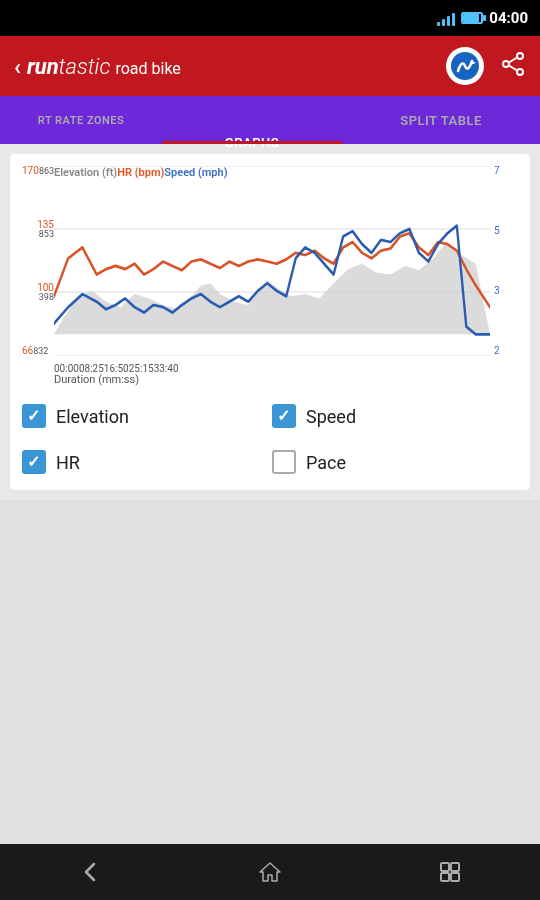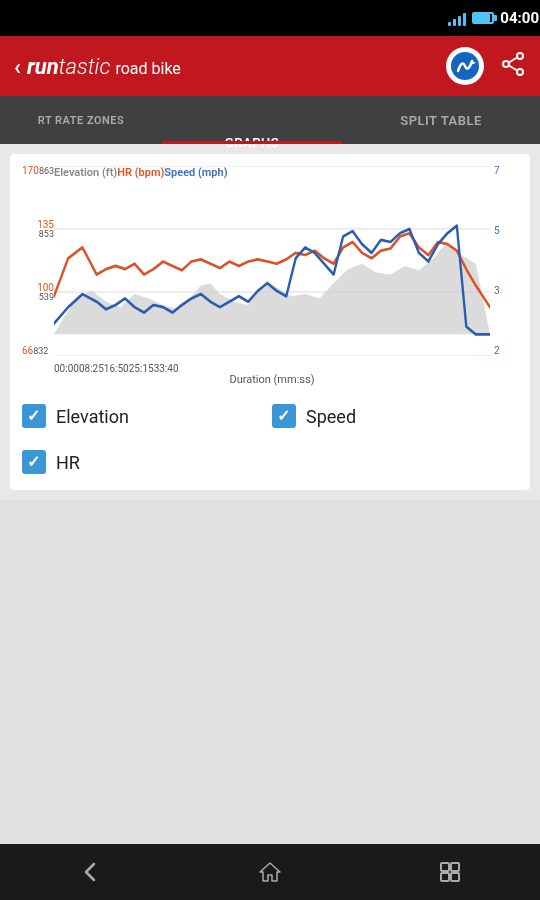--- a/index.html
+++ b/index.html
@@ -13,21 +13,21 @@
     }
 
     
     .status-bar {
       width: 100%;
       height: 36px;
       background: #000;
       display: flex;
       align-items: center;
       justify-content: flex-end;
-      padding: 0 1px;
+      padding: 0 12px;
       gap: 8px;
     }
     .status-bar-icons {
       display: flex;
       align-items: center;
       gap: 6px;
     }
     .signal-icon {
       display: flex;
       align-items: flex-end;
@@ -123,21 +123,21 @@
     }
     .share-icon-btn {
       color: #fff;
       font-size: 22px;
     }
 
     
     .tab-bar {
       width: 100%;
       height: 48px;
-      background: #404040;
+      background: #6d28d9;
       display: flex;
       align-items: stretch;
     }
     .tab-item {
       display: flex;
       align-items: center;
       justify-content: center;
       flex: 1;
       color: #aaa;
       font-size: 13px;
@@ -258,21 +258,20 @@
       display: flex;
       justify-content: flex-start;
       font-size: 10px;
       color: #555;
     }
     .x-axis-title {
       position: absolute;
       bottom: 0;
       left: 32px;
       right: 32px;
-      text-align: center;
       font-size: 11px;
       color: #555;
     }
 
     
     .checkbox-row {
       display: flex;
       align-items: center;
       margin-top: 14px;
       gap: 0;
@@ -415,21 +414,21 @@
         <div style="display:flex;flex-direction:row;align-items:flex-end;">
           <span class="chart-label-left">170</span>
           <span class="chart-label-left elevation-label">863</span>
         </div>
         <div style="display:flex;flex-direction:column;align-items:flex-end;">
           <span class="chart-label-left">135</span>
           <span class="chart-label-left elevation-label">853</span>
         </div>
         <div style="display:flex;flex-direction:column;align-items:flex-end;">
           <span class="chart-label-left">100</span>
-          <span class="chart-label-left elevation-label">539</span>
+          <span class="chart-label-left elevation-label">398</span>
         </div>
         <div style="display:flex;align-items:flex-end;">
           <span class="chart-label-left">66</span>
           <span class="chart-label-left elevation-label">832</span>
         </div>
       </div>
 
       <div class="chart-labels-right">
         <span class="chart-label-right">7</span>
         <span class="chart-label-right">5</span>
@@ -571,20 +570,25 @@
       </div>
     </div>
 
     <div class="checkbox-row">
       <div class="checkbox-col">
         <div class="checkbox-box">
           <span class="checkbox-checkmark">✓</span>
         </div>
         <span class="checkbox-label">HR</span>
       </div>
+      <div class="checkbox-col">
+        <div class="checkbox-box unchecked">
+        </div>
+        <span class="checkbox-label">Pace</span>
+      </div>
     </div>
 
   </div>
 </div>
 
 <div class="nav-bar">
   <div class="nav-btn">
     <svg width="28" height="28" viewBox="0 0 28 28">
       <path d="M18 6 L10 14 L18 22" stroke="#aaa" stroke-width="2.5" fill="none" stroke-linecap="round" stroke-linejoin="round"></path>
     </svg>

